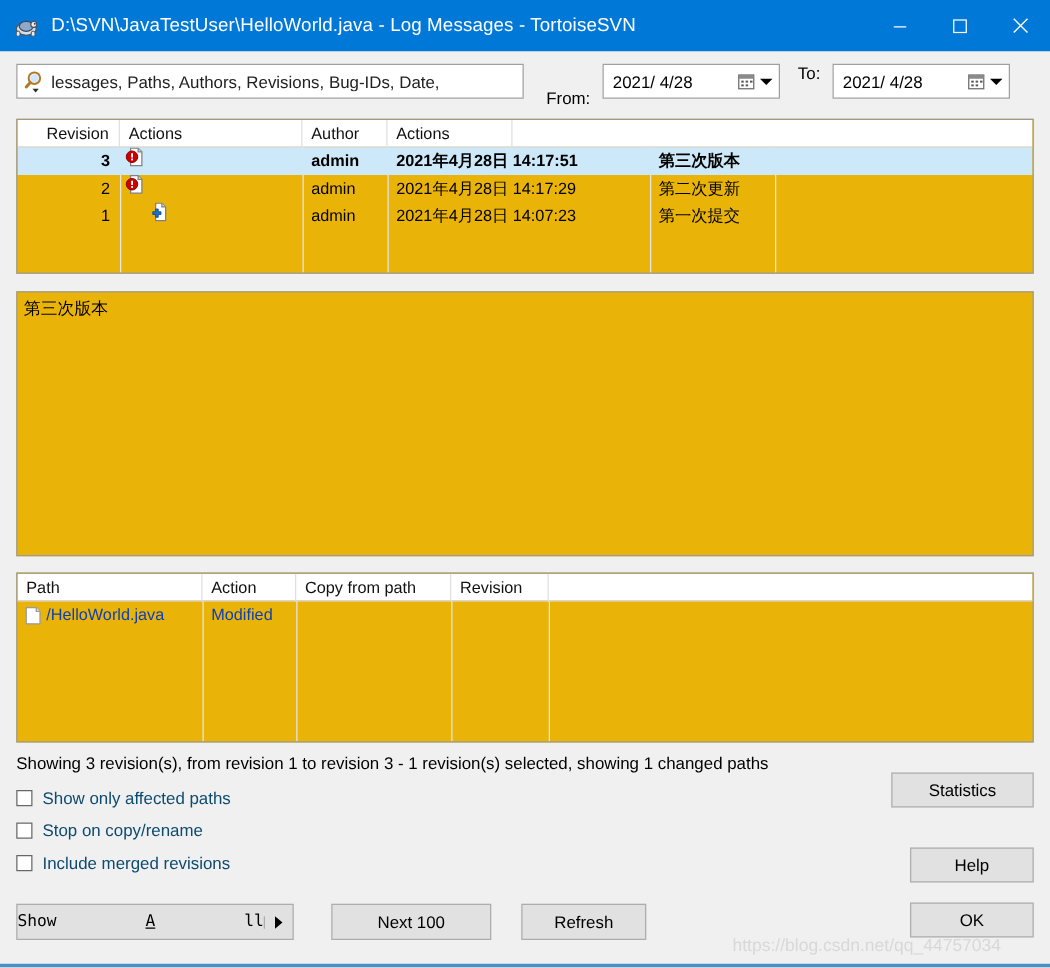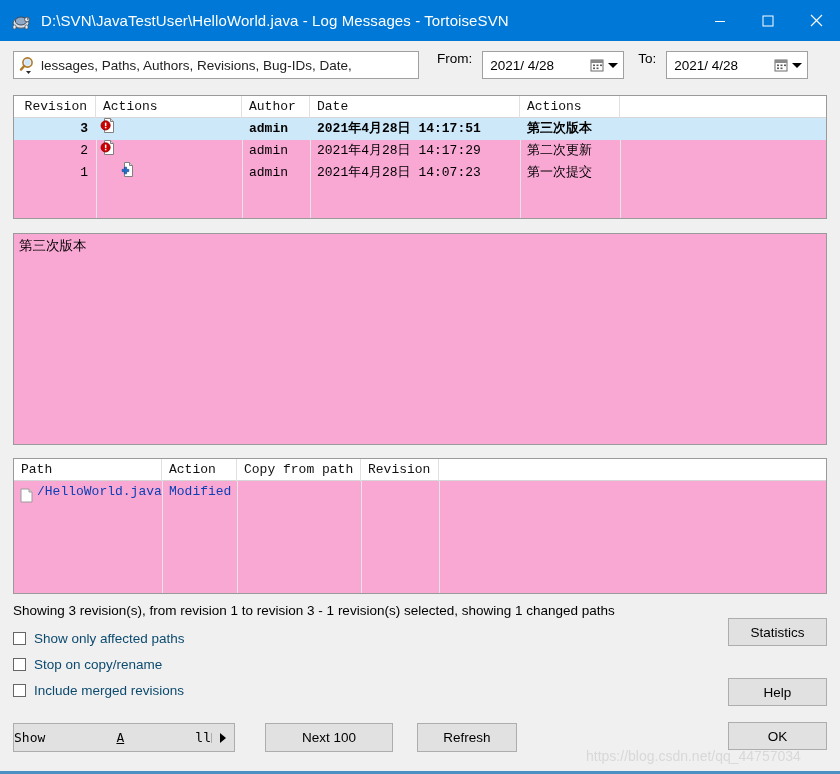--- a/index.html
+++ b/index.html
@@ -83,21 +83,21 @@
     color: #222;
     font-size: 13.5px;
     white-space: nowrap;
     overflow: hidden;
   }
   .lbl-from, .lbl-to {
     font-size: 13.5px;
     color: #000;
     white-space: nowrap;
   }
-  .lbl-from { margin-left: 18px; margin-right: 10px; }
+  .lbl-from { margin-left: 18px; margin-right: 10px; margin-top: 20px; }
   .lbl-to   { margin-left: 14px; margin-right: 10px; }
   .date-box {
     width: 142px;
     height: 28px;
     border: 1px solid #a0a0a0;
     background: #ffffff;
     box-sizing: border-box;
     display: flex;
     align-items: center;
     padding: 0 4px 0 7px;
@@ -115,26 +115,25 @@
     border-left: 5px solid transparent;
     border-right: 5px solid transparent;
     border-top: 5px solid #000;
     margin-left: 3px;
     margin-right: 1px;
     flex: 0 0 auto;
   }
 
   
   .panel {
-    background: #f9a8d4;
+    background: #eab308;
     border: 1px solid #9a9a9a;
     box-sizing: border-box;
     overflow: hidden;
     position: relative;
-    font-family: Liberation Mono, monospace;
   }
   .rev-panel {
     margin: 6px 13px 0 13px;
     height: 124px;
   }
   .hdr {
     display: flex;
     height: 22px;
     background: #ffffff;
     border-bottom: 1px solid #d6d6d6;
@@ -211,21 +210,21 @@
     margin: 13px 13px 0 13px;
     height: 136px;
   }
   .p-path { width: 148px; }
   .p-act  { width: 75px; }
   .p-copy { width: 124px; }
   .p-rev  { width: 78px; }
   .path-link { color: #0b3fb5; }
   .action-link { color: #0b3fb5; }
   .file-icon { width: 13px; height: 15px; margin-right: 4px; flex: 0 0 auto; }
-  .cell.pathcell { display:flex; align-items:flex-end; padding-left: 6px; }
+  .cell.pathcell { display:flex; align-items:center; padding-left: 6px; }
 
   
   .status-line {
     margin: 9px 13px 0 13px;
     font-size: 13.5px;
     color: #000;
     white-space: nowrap;
   }
   .checks { margin: 7px 13px 0 13px; }
   .chk-row {
@@ -252,21 +251,21 @@
     font-size: 13.5px;
     color: #000;
     display: flex;
     align-items: center;
     justify-content: center;
     text-align: center;
     cursor: default;
   }
 
   .right-btns { position: absolute; right: 13px; }
-  #statistics-btn { top: 618px; width: 99px; height: 28px; }
+  #statistics-btn { top: 618px; width: 114px; height: 28px; }
   #help-btn       { top: 678px; width: 99px; height: 28px; }
   #ok-btn         { top: 722px; width: 99px; height: 28px; }
 
   .bottom-btns { position: absolute; left: 13px; top: 723px; display: flex; }
   .showall {
     width: 222px;
     height: 29px;
     display: flex;
     padding: 0;
     position: relative;
@@ -397,21 +396,20 @@
     </span>
     <span class="cal-arrow"></span>
   </div>
 </div>
 
 <div class="panel rev-panel">
   <div class="hdr">
     <div class="hc num c-rev">Revision</div>
     <div class="hc c-act">Actions</div>
     <div class="hc c-auth">Author</div>
-    <div class="hc c-date">Date</div>
     <div class="hc c-msg">Actions</div>
     <div class="hc c-fill"></div>
   </div>
 
   <div class="vline" style="left:82px"></div>
   <div class="vline" style="left:228px"></div>
   <div class="vline" style="left:296px"></div>
   <div class="vline" style="left:506px"></div>
   <div class="vline" style="left:606px"></div>
 

